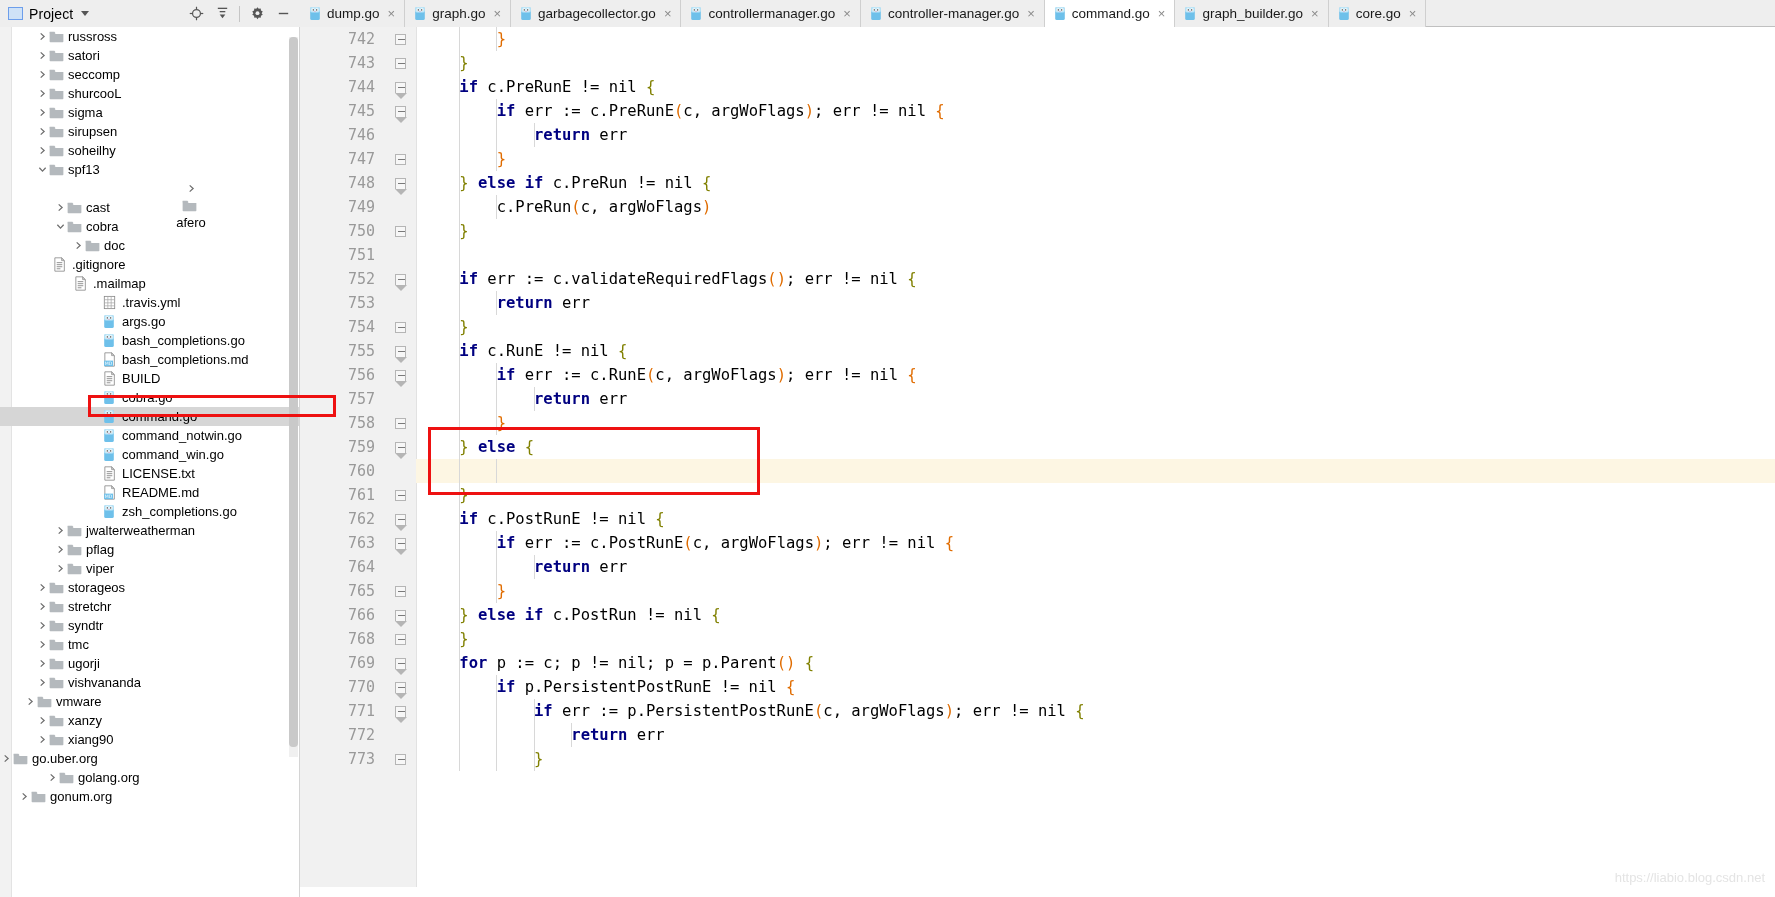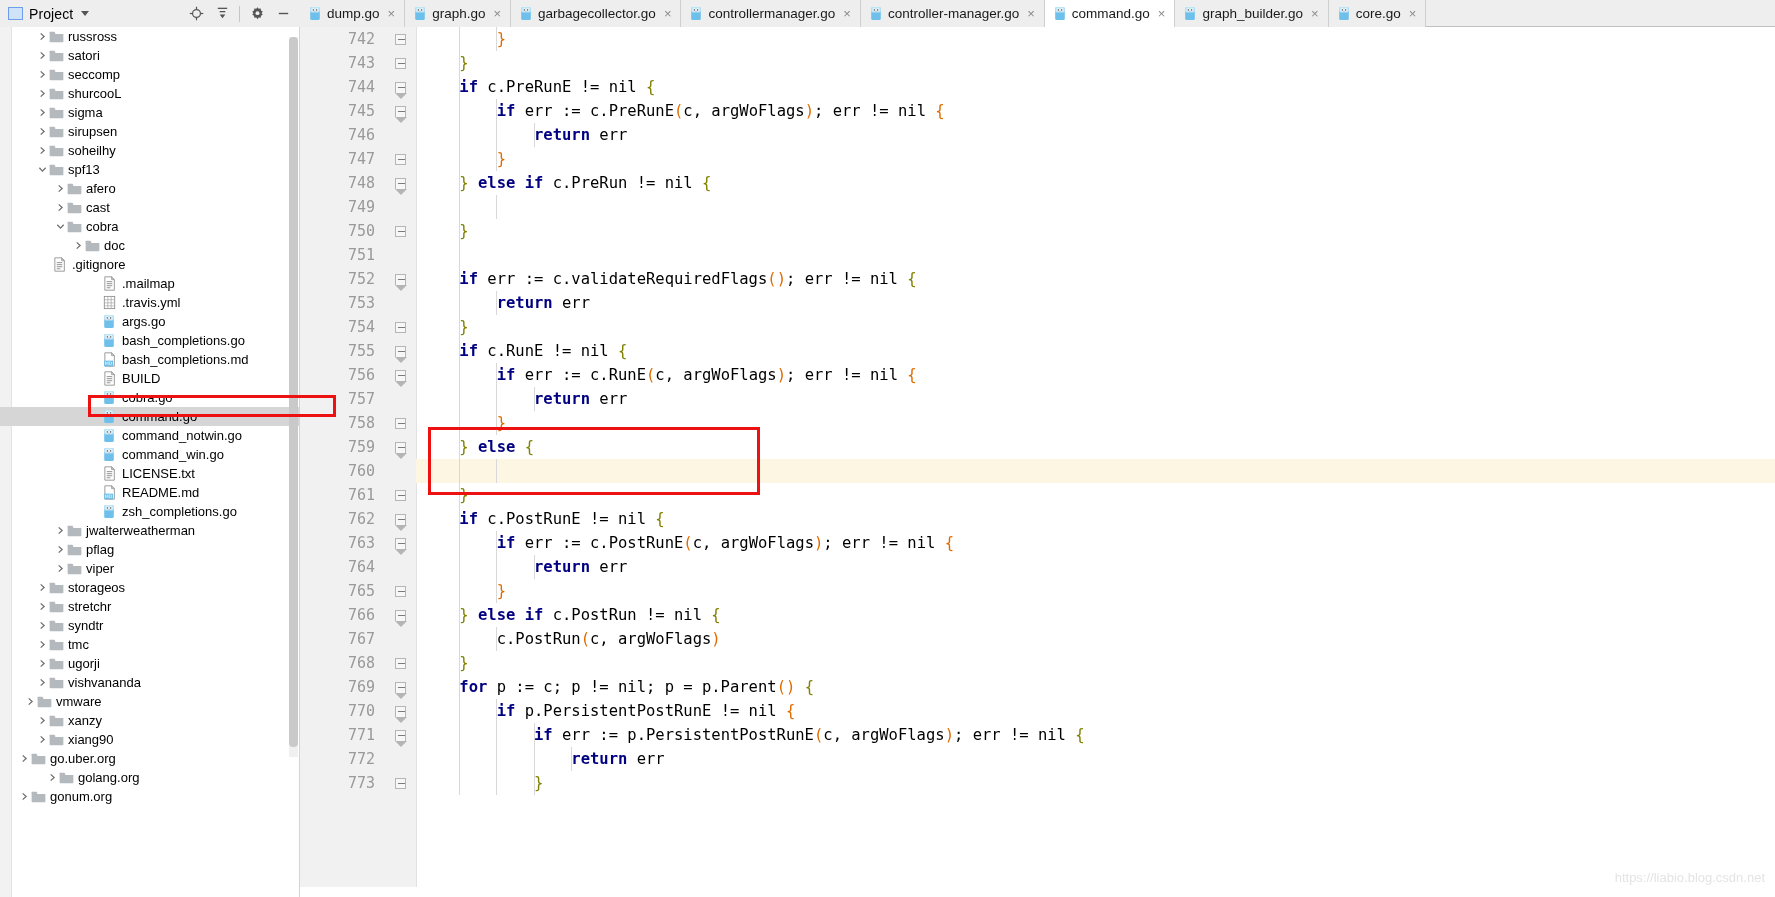--- a/index.html
+++ b/index.html
@@ -588,21 +588,21 @@
             </svg>
           </span>
           <span class="ticon">
             <svg viewBox="0 0 16 14" width="15" height="13">
               <path d="M0.6 2.8 h5 l1.3 1.5 h8.5 v8.2 a0.8 0.8 0 0 1 -0.8 0.8 h-13.2 a0.8 0.8 0 0 1 -0.8 -0.8 z" fill="#b4b9bd"></path>
               <path d="M0.6 2.0 h5.2 l1.2 1.4 h-6.4 z" fill="#b4b9bd"></path>
             </svg>
           </span>
           <span class="tlabel">spf13</span>
         </div>
-        <div class="trow" style="padding-left: 54px;">
+        <div class="trow" style="padding-left: 54px; flex-direction: column;">
           <span class="twist">
             <svg width="9" height="9" viewBox="0 0 10 10">
               <polyline points="3,1.5 6.8,5 3,8.5" fill="none" stroke="#6e6e6e" stroke-width="1.4"></polyline>
             </svg>
           </span>
           <span class="ticon">
             <svg viewBox="0 0 16 14" width="15" height="13">
               <path d="M0.6 2.8 h5 l1.3 1.5 h8.5 v8.2 a0.8 0.8 0 0 1 -0.8 0.8 h-13.2 a0.8 0.8 0 0 1 -0.8 -0.8 z" fill="#b4b9bd"></path>
               <path d="M0.6 2.0 h5.2 l1.2 1.4 h-6.4 z" fill="#b4b9bd"></path>
             </svg>
@@ -660,21 +660,21 @@
               <g stroke="#7d7d7d" stroke-width="0.9">
                 <line x1="4" y1="6" x2="10" y2="6"></line>
                 <line x1="4" y1="8.2" x2="10" y2="8.2"></line>
                 <line x1="4" y1="10.4" x2="10" y2="10.4"></line>
                 <line x1="4" y1="12.6" x2="8" y2="12.6"></line>
               </g>
             </svg>
           </span>
           <span class="tlabel">.gitignore</span>
         </div>
-        <div class="trow" style="padding-left: 90px;">
+        <div class="trow" style="padding-left: 61px;">
           <span class="twist empty"></span>
           <span class="ticon">
             <svg viewBox="0 0 14 16" width="13" height="15">
               <path d="M2 0.8 h7.2 l3 3 v11.4 h-10.2 z" fill="#ffffff" stroke="#8a8a8a" stroke-width="0.9"></path>
               <path d="M9.2 0.8 v3 h3 z" fill="#cfcfcf" stroke="#8a8a8a" stroke-width="0.7"></path>
               <g stroke="#7d7d7d" stroke-width="0.9">
                 <line x1="4" y1="6" x2="10" y2="6"></line>
                 <line x1="4" y1="8.2" x2="10" y2="8.2"></line>
                 <line x1="4" y1="10.4" x2="10" y2="10.4"></line>
                 <line x1="4" y1="12.6" x2="8" y2="12.6"></line>
@@ -1021,21 +1021,21 @@
             </svg>
           </span>
           <span class="ticon">
             <svg viewBox="0 0 16 14" width="15" height="13">
               <path d="M0.6 2.8 h5 l1.3 1.5 h8.5 v8.2 a0.8 0.8 0 0 1 -0.8 0.8 h-13.2 a0.8 0.8 0 0 1 -0.8 -0.8 z" fill="#b4b9bd"></path>
               <path d="M0.6 2.0 h5.2 l1.2 1.4 h-6.4 z" fill="#b4b9bd"></path>
             </svg>
           </span>
           <span class="tlabel">xiang90</span>
         </div>
-        <div class="trow" style="padding-left: 18px;">
+        <div class="trow" style="">
           <span class="twist">
             <svg width="9" height="9" viewBox="0 0 10 10">
               <polyline points="3,1.5 6.8,5 3,8.5" fill="none" stroke="#6e6e6e" stroke-width="1.4"></polyline>
             </svg>
           </span>
           <span class="ticon">
             <svg viewBox="0 0 16 14" width="15" height="13">
               <path d="M0.6 2.8 h5 l1.3 1.5 h8.5 v8.2 a0.8 0.8 0 0 1 -0.8 0.8 h-13.2 a0.8 0.8 0 0 1 -0.8 -0.8 z" fill="#b4b9bd"></path>
               <path d="M0.6 2.0 h5.2 l1.2 1.4 h-6.4 z" fill="#b4b9bd"></path>
             </svg>
@@ -1135,20 +1135,21 @@
           <span class="ln">748</span>
           <span class="fold">
             <span class="fold-box arrow"></span>
           </span>
           <span class="code">    <span class="br">}</span> <span class="kw">else</span> <span class="kw">if</span> c.PreRun != nil <span class="br">{</span></span>
           <div class="iguide" style="left: 159.2px; top: 0px; height: 24px;"></div>
         </div>
         <div class="line">
           <span class="ln">749</span>
           <span class="fold"></span>
+          <span class="code">        c.PreRun<span class="pn">(</span>c, argWoFlags<span class="pn">)</span></span>
           <div class="iguide" style="left: 159.2px; top: 0px; height: 24px;"></div>
           <div class="iguide" style="left: 196.4px; top: 0px; height: 24px;"></div>
         </div>
         <div class="line">
           <span class="ln">750</span>
           <span class="fold">
             <span class="fold-box"></span>
           </span>
           <span class="code">    <span class="br">}</span></span>
           <div class="iguide" style="left: 159.2px; top: 0px; height: 24px;"></div>
@@ -1275,27 +1276,20 @@
         </div>
         <div class="line">
           <span class="ln">766</span>
           <span class="fold">
             <span class="fold-box arrow"></span>
           </span>
           <span class="code">    <span class="br">}</span> <span class="kw">else</span> <span class="kw">if</span> c.PostRun != nil <span class="br">{</span></span>
           <div class="iguide" style="left: 159.2px; top: 0px; height: 24px;"></div>
         </div>
         <div class="line">
-          <span class="ln">767</span>
-          <span class="fold"></span>
-          <span class="code">        c.PostRun<span class="pn">(</span>c, argWoFlags<span class="pn">)</span></span>
-          <div class="iguide" style="left: 159.2px; top: 0px; height: 24px;"></div>
-          <div class="iguide" style="left: 196.4px; top: 0px; height: 24px;"></div>
-        </div>
-        <div class="line">
           <span class="ln">768</span>
           <span class="fold">
             <span class="fold-box"></span>
           </span>
           <span class="code">    <span class="br">}</span></span>
           <div class="iguide" style="left: 159.2px; top: 0px; height: 24px;"></div>
         </div>
         <div class="line">
           <span class="ln">769</span>
           <span class="fold">

